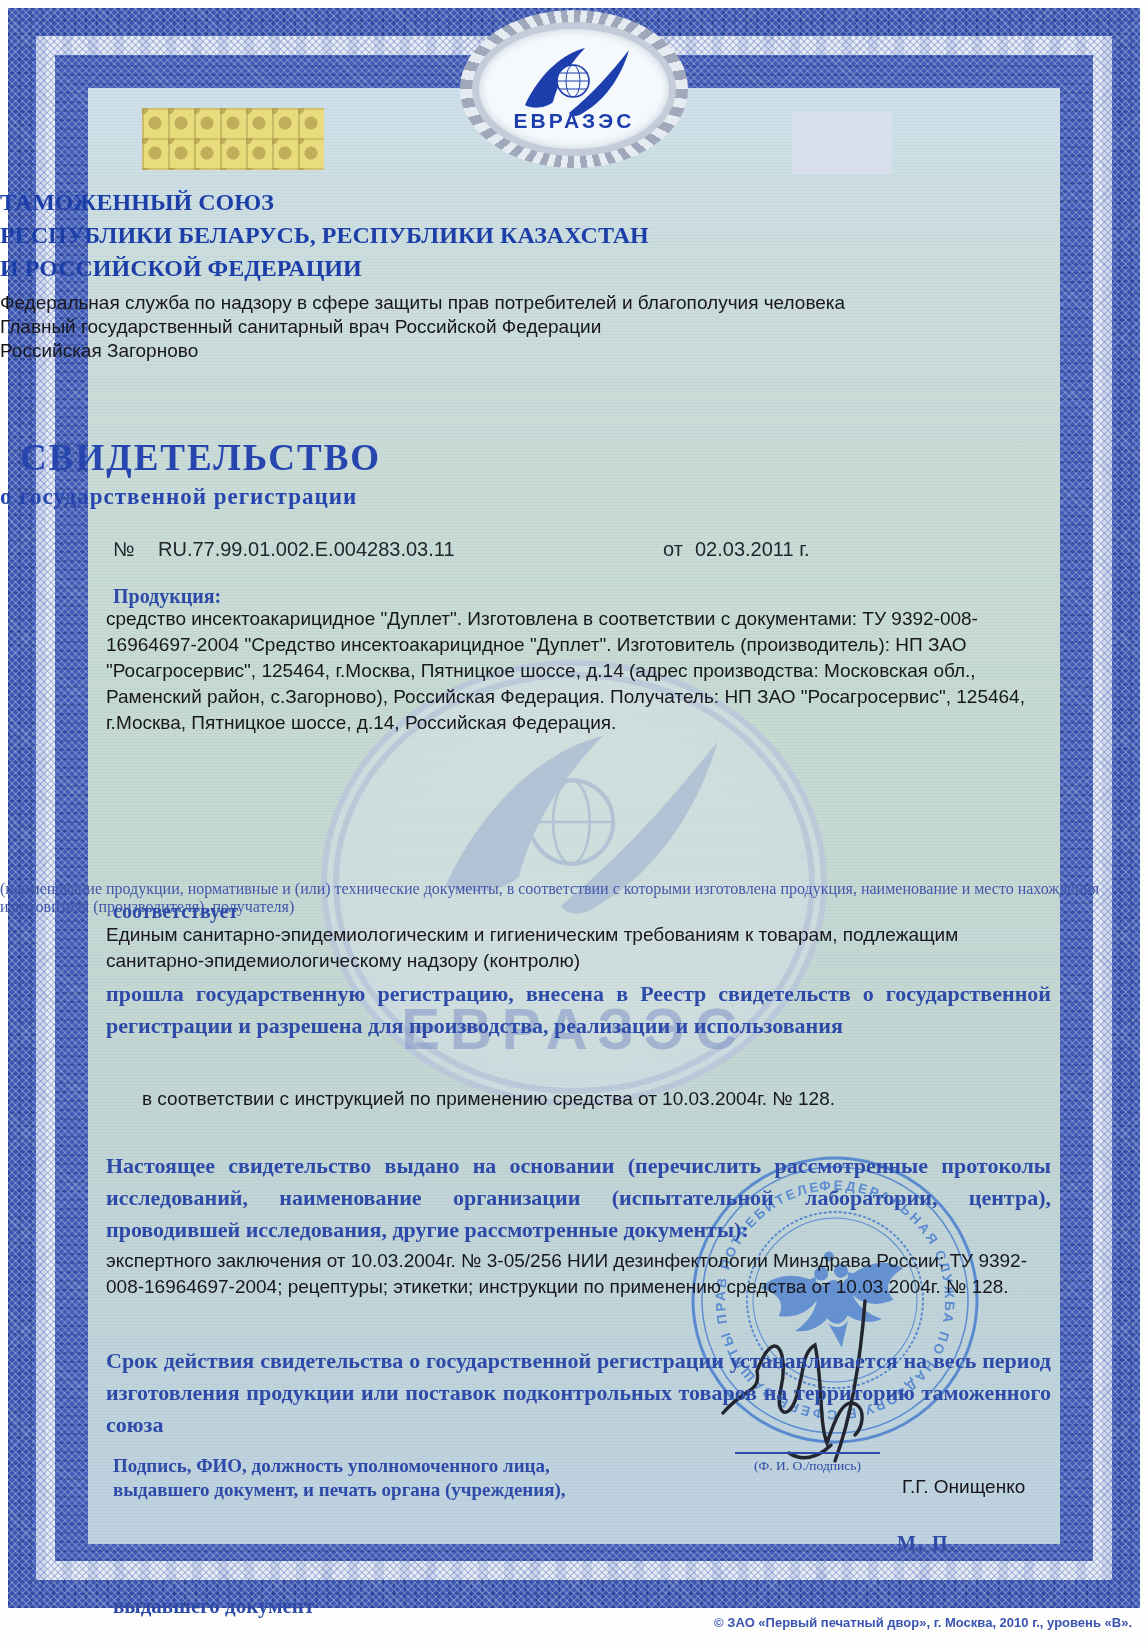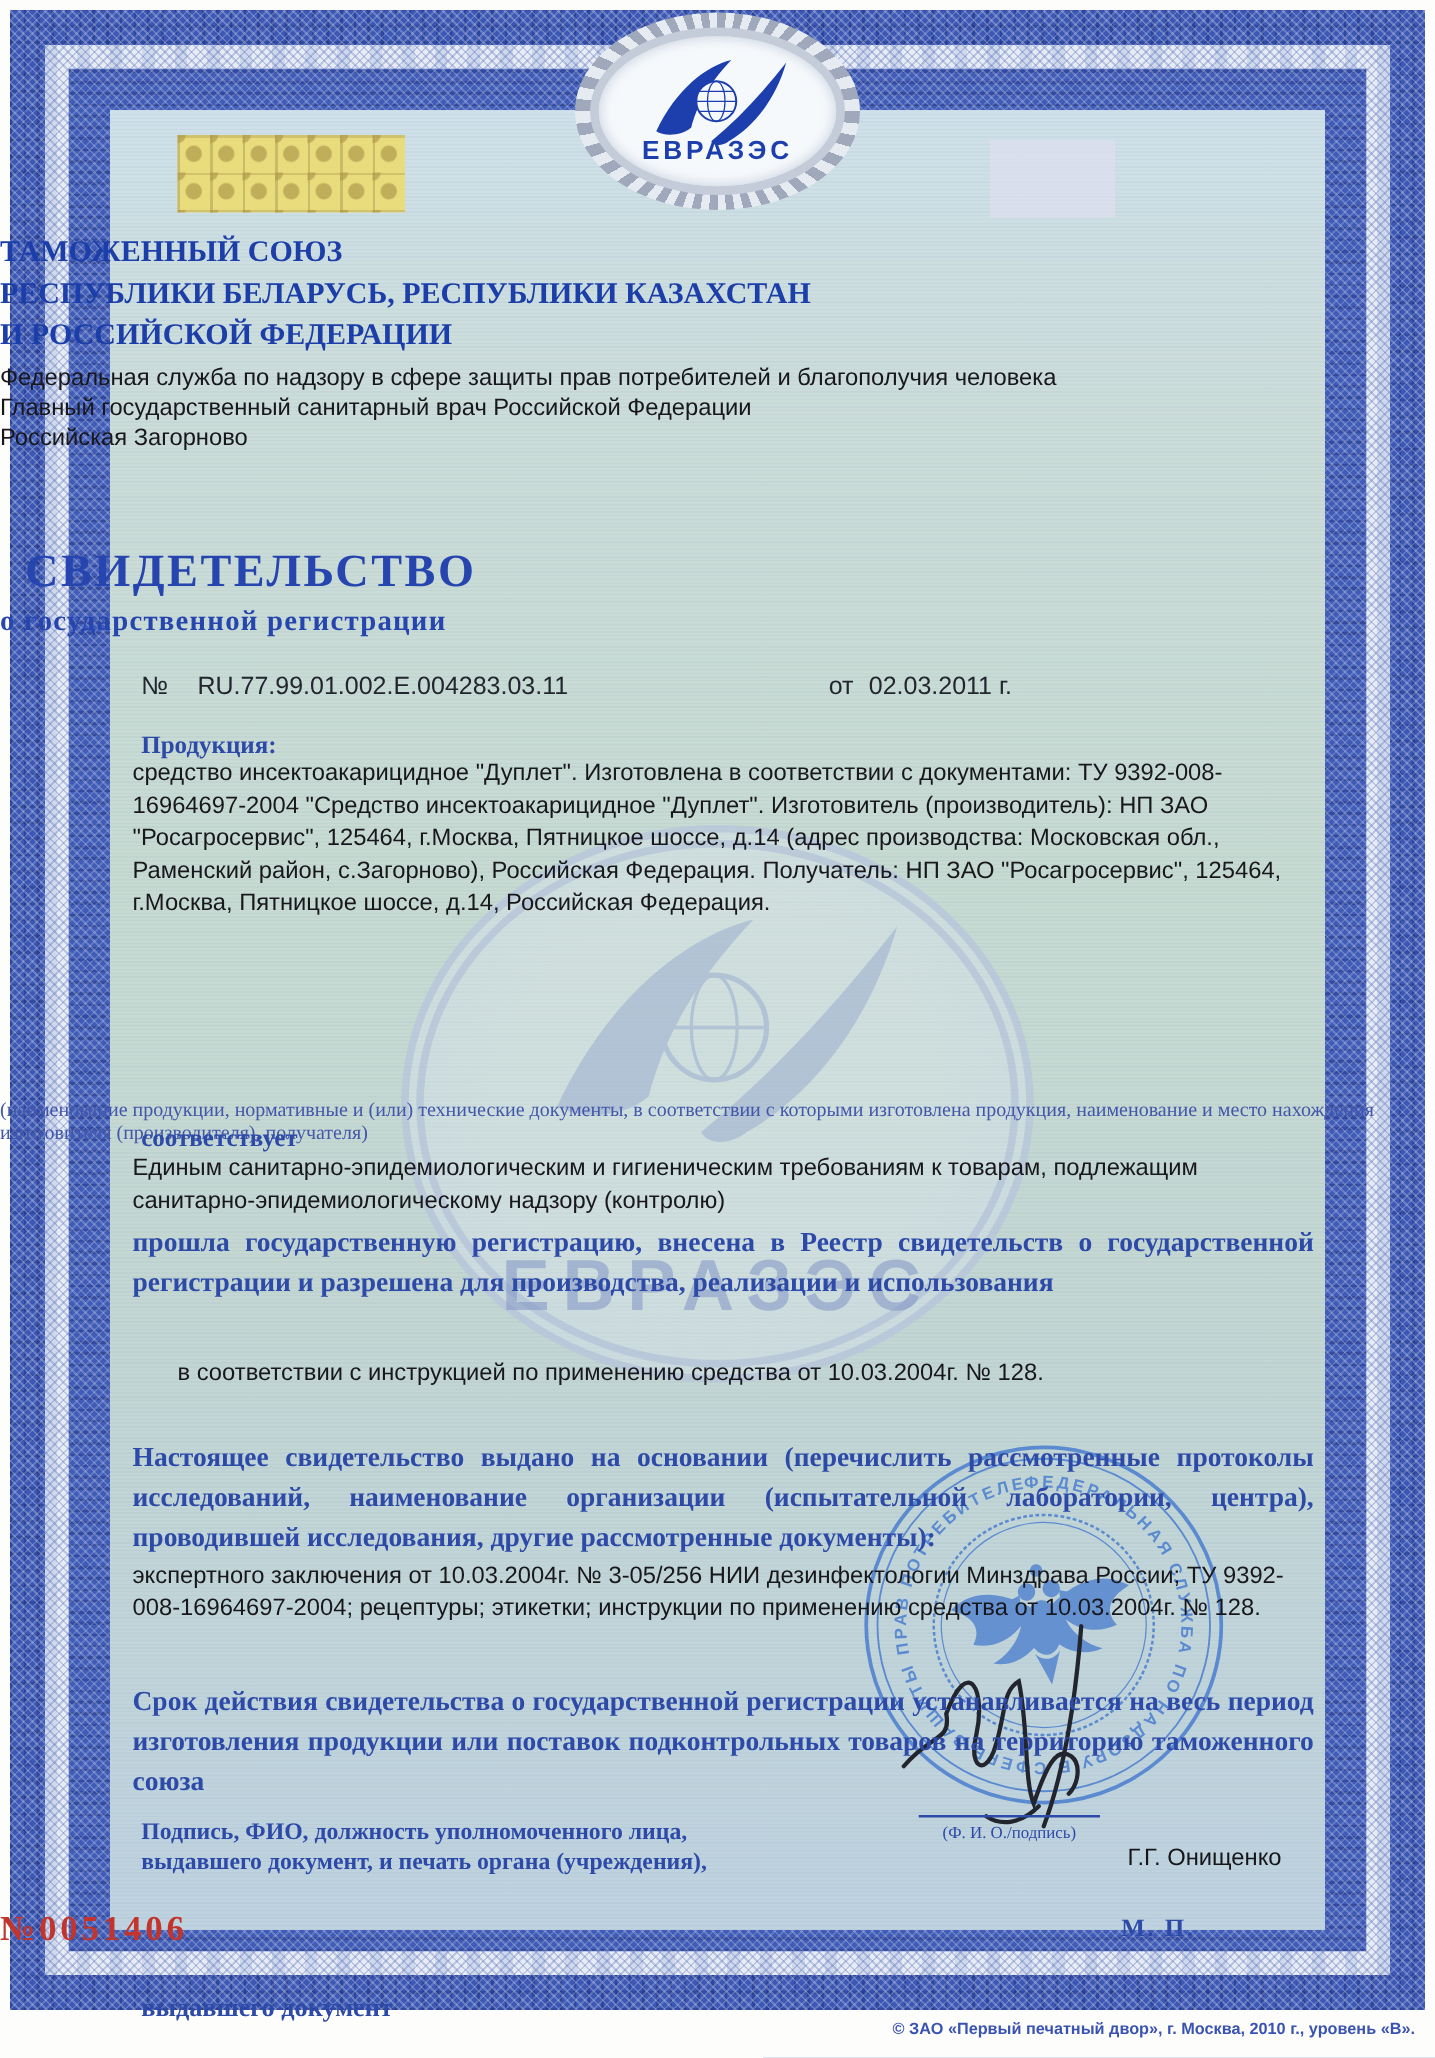--- a/index.html
+++ b/index.html
@@ -183,18 +183,17 @@
       <path d="M8,118 C30,92 46,98 42,76 C60,28 74,58 66,93 C60,118 72,126 80,106 C90,78 86,58 100,50 C108,88 104,128 112,148 C122,118 130,102 142,110 C150,116 148,132 140,140"></path>
       <path d="M150,6 C146,58 138,118 120,166"></path>
       <path d="M116,150 C102,164 86,166 74,158"></path>
     </g>
   </svg>
 
   <div class="abs" style="left:902px;top:1476px;font-family:'Liberation Sans',sans-serif;font-size:19px;color:#16161a;">Г.Г. Онищенко</div>
   <div class="sigline"></div>
   <div class="sigcap">(Ф. И. О./подпись)</div>
 
-  <div class="abs ctr serial" style="top:1528px;">№0051406</div>
   <div class="abs mp" style="left:897px;top:1532px;">М. П.</div>
 
   <div class="abs copyright" style="right:16px;top:1615px;z-index:6;">© ЗАО «Первый печатный двор», г. Москва, 2010 г., уровень «В».</div>
 
 </div>
 
 </body></html>

